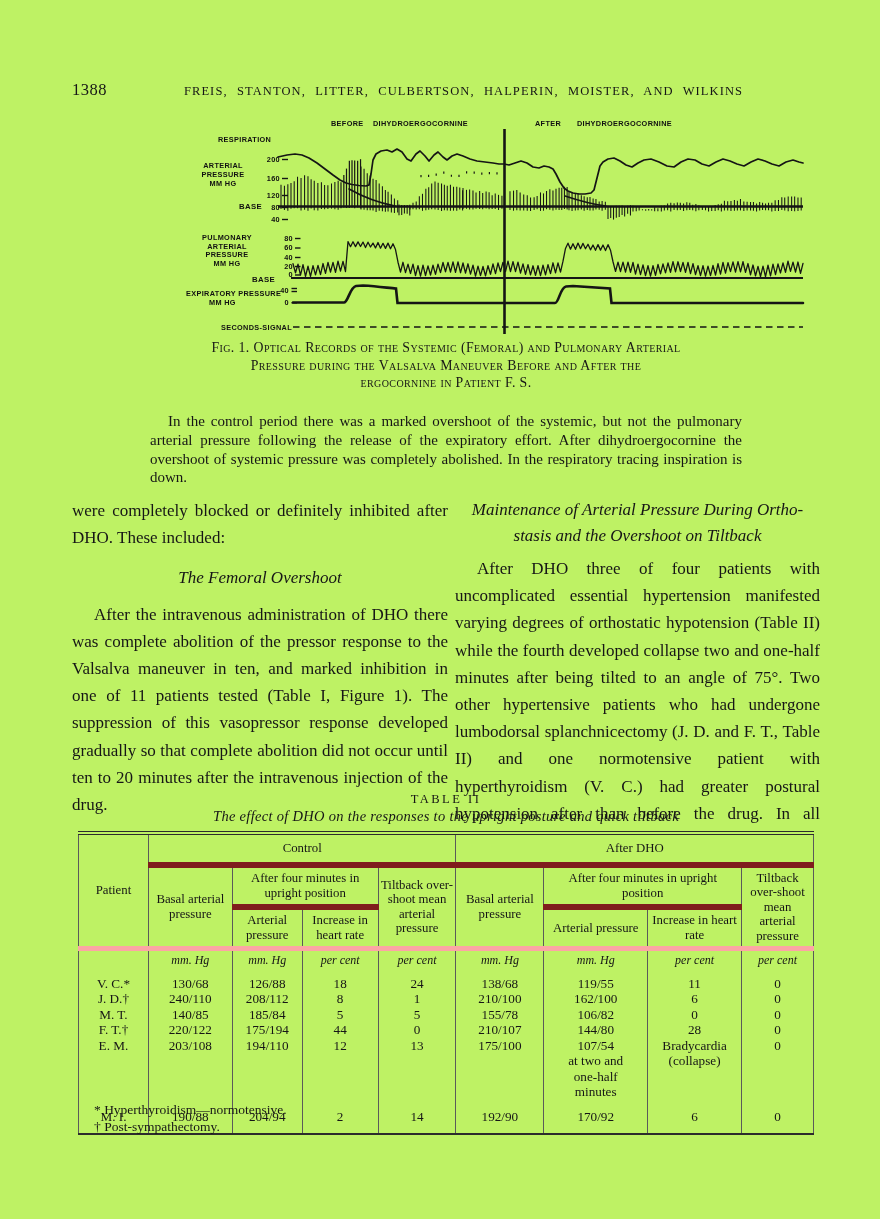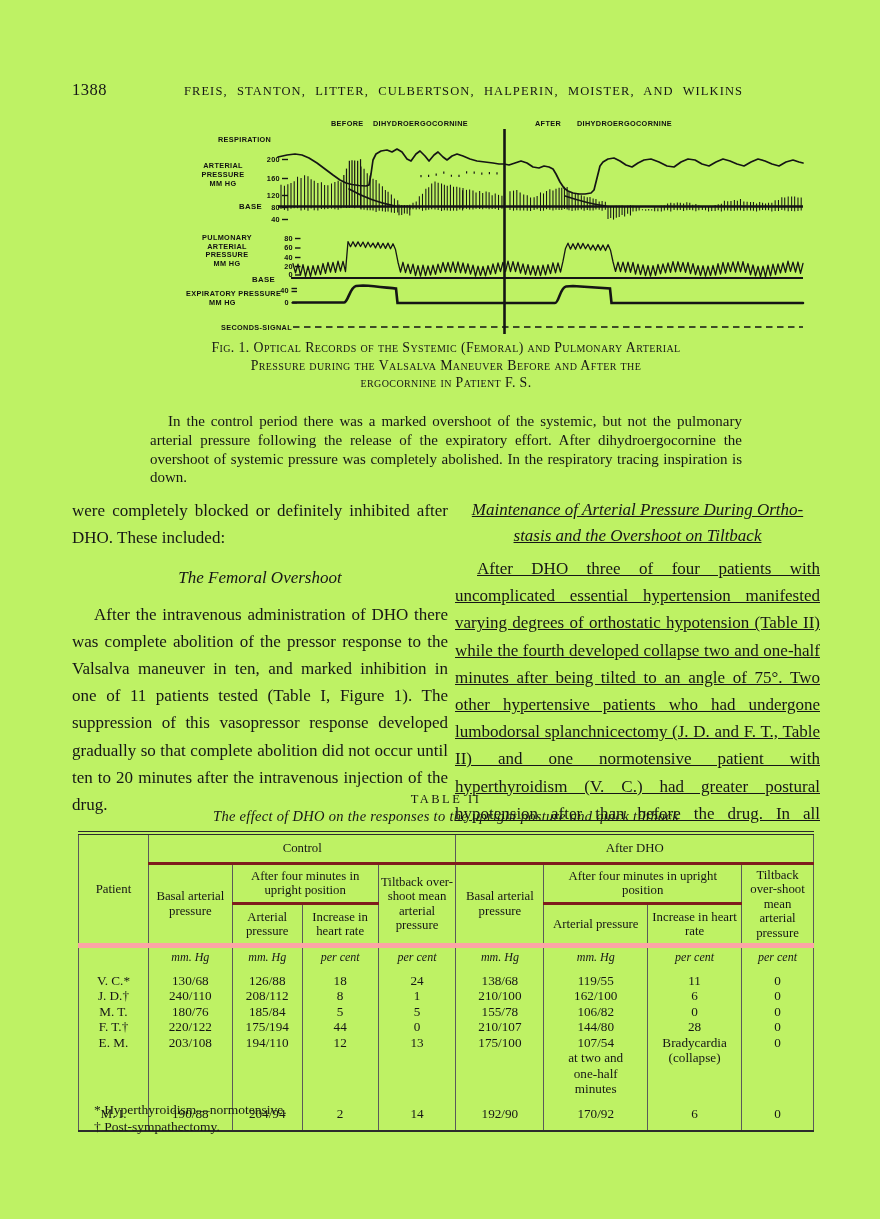--- a/index.html
+++ b/index.html
@@ -14,41 +14,41 @@
   #fig-svg text{font:700 7.3px "Liberation Sans","DejaVu Sans",sans-serif;fill:#111;letter-spacing:.35px;}
   #fig-svg text.bse{font-size:7.8px;}
   
   .caption{position:absolute;top:339px;left:72px;width:748px;text-align:center;
            font-variant:small-caps;font-size:13.8px;line-height:17.6px;letter-spacing:.4px;}
   .capnote{position:absolute;top:412px;left:150px;width:592px;font-size:15px;line-height:18.8px;
            text-align:justify;text-indent:18px;}
   
   .col{position:absolute;top:497px;font-size:17px;line-height:27.2px;text-align:justify;}
   .col.left{left:72px;width:376px;}
-  .col.right{left:455px;width:365px;text-decoration:underline;}
+  .col.right{left:455px;width:365px;}
   .col p{margin:0;}
   .col p.indent{text-indent:22px;}
   .col p.cont{text-align-last:justify;}
   .subhead{margin:13px 0 9px;text-align:center;font-style:italic;font-size:17px;}
   .subhead2{margin:0 0 6px;text-align:center;font-style:italic;font-size:17px;line-height:26px;}
   
   .tbl-label{position:absolute;top:792px;left:72px;width:748px;text-align:center;
              font-size:12.5px;letter-spacing:2.5px;}
   .tbl-title{position:absolute;top:808px;left:72px;width:748px;text-align:center;
              font-style:italic;font-size:14.5px;letter-spacing:.3px;}
   table.t2{position:absolute;top:831px;left:78px;width:736px;border-collapse:collapse;
            border-top:4px double #2c2c2c;border-bottom:2.2px solid #2c2c2c;
            border-left:1px solid #5a5a5a;border-right:1px solid #5a5a5a;}
   table.t2 th{font-weight:400;font-size:12.8px;line-height:14.5px;text-align:center;
               vertical-align:middle;padding:3px 2px;}
   table.t2 th.grp{padding:6px 2px;}
   table.t2 td{font-size:13.2px;line-height:15.5px;text-align:center;vertical-align:top;
               padding:0 3px;white-space:pre-line;}
   table.t2 .vl{border-left:1px solid #5a5a5a;}
-  table.t2 .rule-b{border-bottom:3px solid #7f1d1d;}
+  table.t2 .rule-b{border-bottom:6px solid #7f1d1d;}
   tr.units>*{border-top:5px solid #fca5a5;}
   tr.units td{font-style:italic;font-size:12px;padding:2px 3px 3px;}
   tbody tr:first-child td{padding-top:4px;}
   tbody tr.lastrow td{padding-top:9px;padding-bottom:9px;}
   td.pcell{text-align:left;padding-left:10px;}
   
   .footnotes{position:absolute;top:1102px;left:94px;font-size:13.5px;line-height:16.5px;}
   .footnotes div{margin:0;}
 </style>
 </head>
@@ -390,21 +390,21 @@
         <td class="vl">208/112</td>
         <td class="vl">8</td>
         <td class="vl">1</td>
         <td class="vl">210/100</td>
         <td class="vl">162/100</td>
         <td class="vl">6</td>
         <td class="vl">0</td>
       </tr>
       <tr>
         <td class="pcell">M. T.</td>
-        <td class="vl">180/76</td>
+        <td class="vl">140/85</td>
         <td class="vl">185/84</td>
         <td class="vl">5</td>
         <td class="vl">5</td>
         <td class="vl">155/78</td>
         <td class="vl">106/82</td>
         <td class="vl">0</td>
         <td class="vl">0</td>
       </tr>
       <tr>
         <td class="pcell">F. T.†</td>

